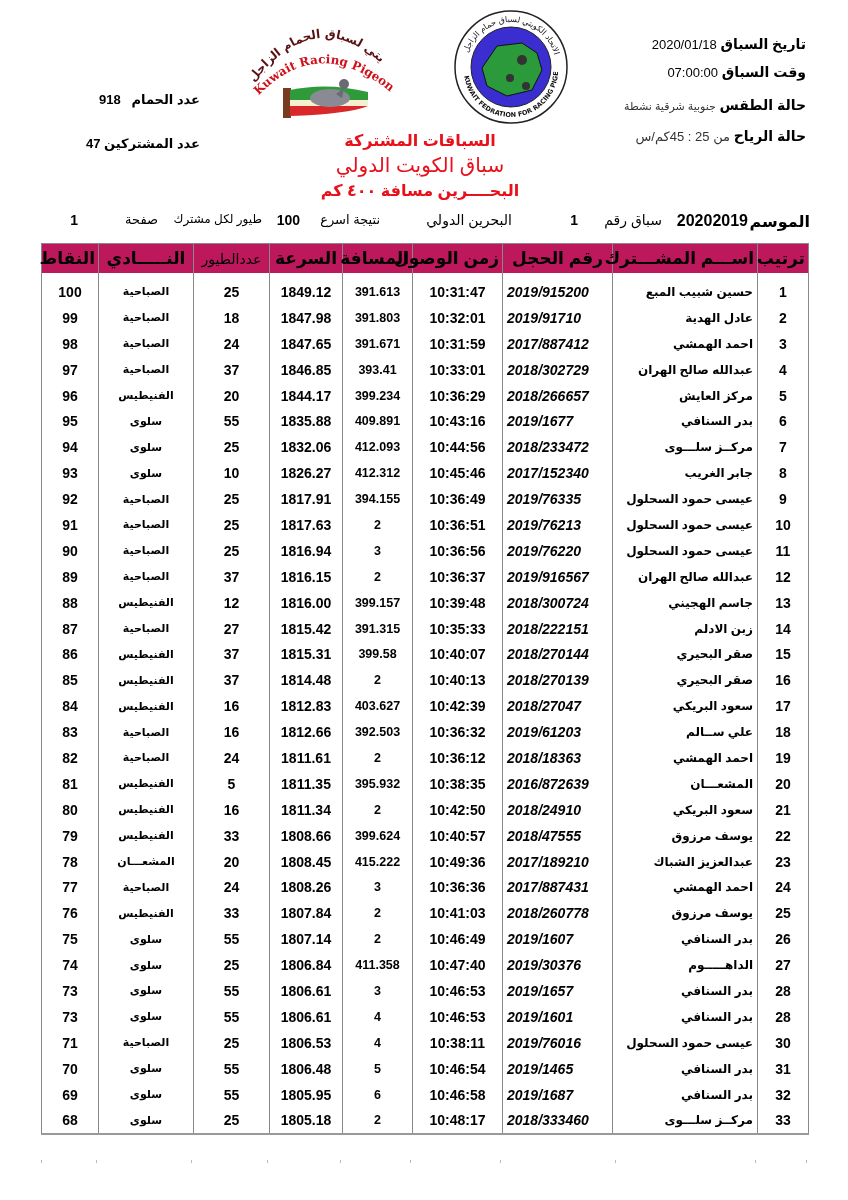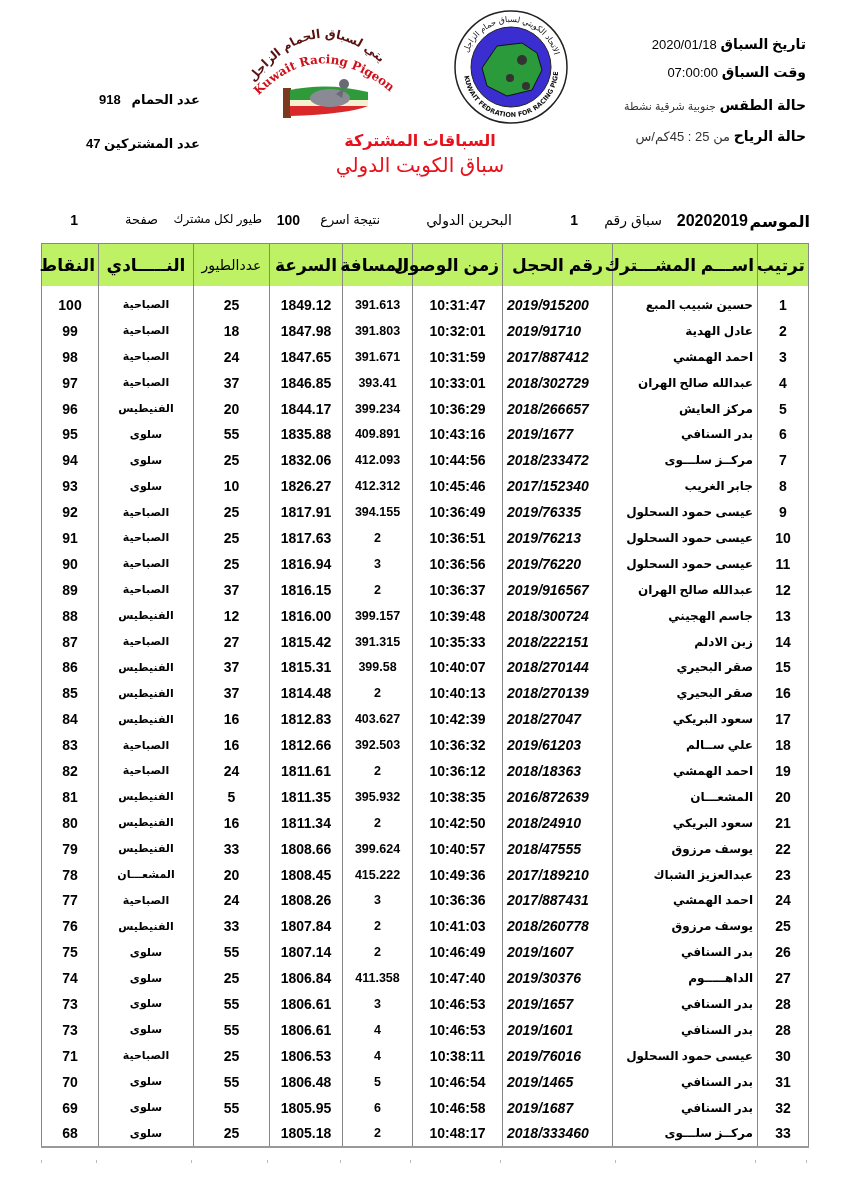--- a/index.html
+++ b/index.html
@@ -11,21 +11,21 @@
   .info-right .small{font-size:11px;color:#333;margin-top:13px;}
   .info-left{left:60px;width:140px;direction:rtl;text-align:right;font-size:13px;font-weight:bold;white-space:nowrap;}
   .titles{left:250px;width:340px;text-align:center;direction:rtl;color:#e8101a;font-weight:bold;}
   .titles div{height:25px;line-height:25px;}
   .t1{font-size:16px;}
   .t2{font-size:20px;font-weight:normal;}
   .t3{font-size:16px;}
   .meta-row{left:40px;width:770px;top:212px;height:24px;direction:rtl;font-weight:bold;font-size:14px;white-space:nowrap;}
   .meta-row span{position:absolute;top:0;}
   table.results{position:absolute;left:41px;top:243px;width:767px;border-collapse:collapse;direction:rtl;table-layout:fixed;}
-  table.results th{background:#bef264;height:42px;font-size:17px;font-weight:bold;border-left:1px solid #888;border-right:1px solid #888;border-top:1px solid #888;padding:0 3px;white-space:nowrap;}
+  table.results th{background:#be185d;height:29px;font-size:17px;font-weight:bold;border-left:1px solid #888;border-right:1px solid #888;border-top:1px solid #888;padding:0 3px;white-space:nowrap;}
   table.results td{height:25.9px;font-size:14px;font-weight:bold;border-left:1px solid #888;border-right:1px solid #888;padding:0 4px;white-space:nowrap;}
   table.results tr:last-child td{border-bottom:2px solid #999;}
   table.results tr.first td{padding-top:6px;}
   .c-rank{text-align:center;}
   .c-name{text-align:right;font-size:12px !important;}
   .c-ring{text-align:left;font-style:italic;}
   .c-time{text-align:center;}
   .c-dist{text-align:center;font-size:12.5px !important;}
   .c-speed{text-align:center;}
   .c-birds{text-align:center;}
@@ -95,20 +95,21 @@
     <circle cx="58" cy="70" r="4" fill="#333"></circle>
     <circle cx="74" cy="78" r="4" fill="#333"></circle>
     <text font-size="8" fill="#111" font-family="DejaVu Sans, sans-serif"><textPath href="#fedTop" startOffset="10%">الاتحاد الكويتي لسباق حمام الزاجل</textPath></text>
     <text font-size="6.5" fill="#111" font-weight="bold" font-family="DejaVu Sans, sans-serif"><textPath href="#fedBot" startOffset="4%">KUWAIT FEDRATION FOR RACING PIGEON</textPath></text>
   </svg>
 </div>
 
 <div class="abs titles" style="top:128px;">
   <div class="t1">السباقات المشتركة</div>
   <div class="t2">سباق الكويت الدولي</div>
+  <div class="t3">البحــــرين  مسافة ٤٠٠ كم</div>
 </div>
 
 <div class="abs meta-row">
   <span style="right:0;font-size:16px;">الموسم</span>
   <span style="right:62px;font-size:16px;">20202019</span>
   <span style="right:148px;font-weight:normal;">سباق رقم</span>
   <span style="right:232px;">1</span>
   <span style="right:298px;font-weight:normal;">البحرين الدولي</span>
   <span style="right:430px;font-weight:normal;font-size:13px;">نتيجة اسرع</span>
   <span style="right:510px;">100</span>

